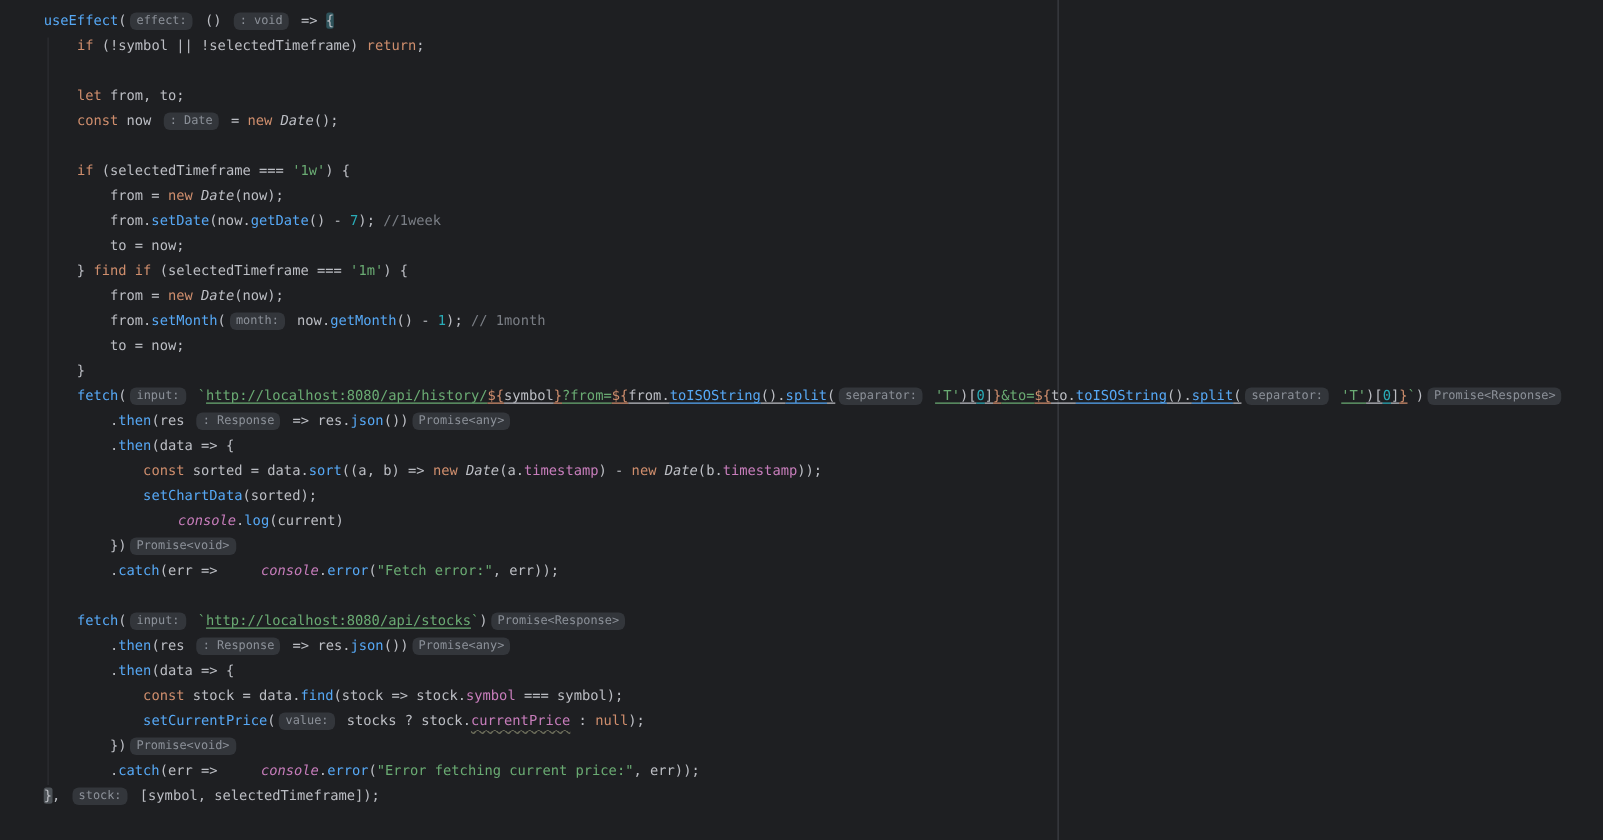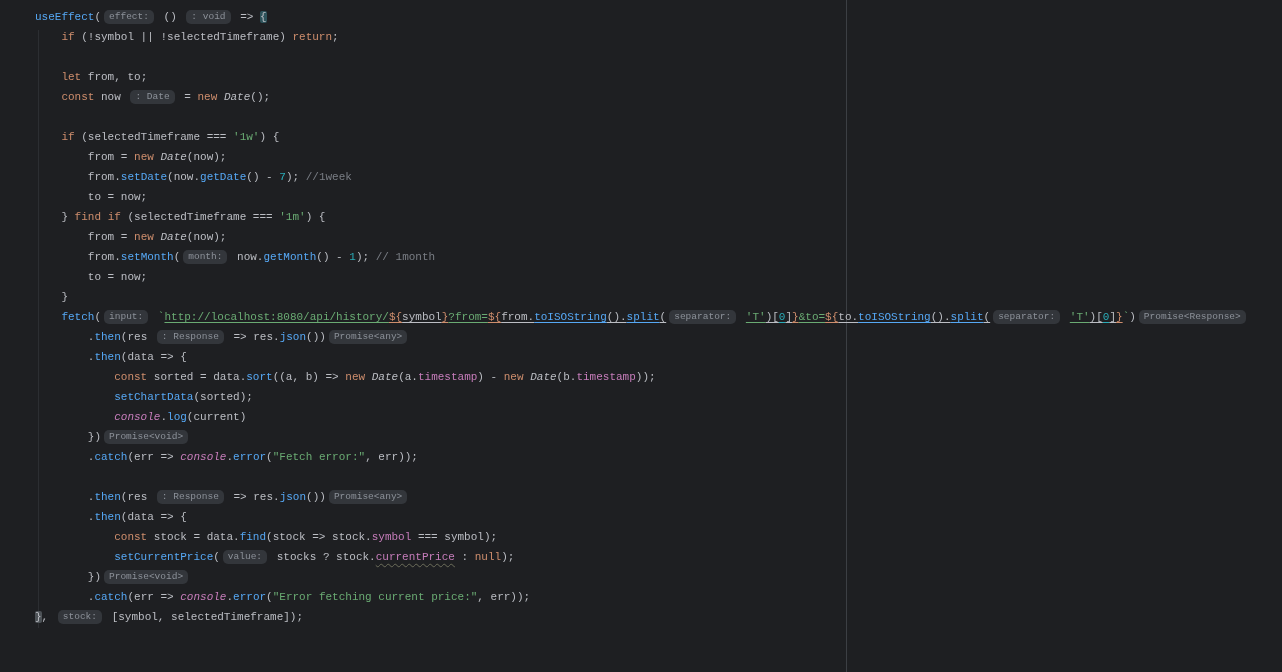--- a/index.html
+++ b/index.html
@@ -10,21 +10,20 @@
     overflow: hidden;
     background: var(--background, #1e1f22);
     font-family: "DejaVu Sans Mono", "Liberation Mono", monospace;
     font-size: 11px;
   }
   .editor {
     position: relative;
     width: 1282px;
     height: 524px;
     background: var(--background, #1e1f22);
-    font-family: Liberation Mono, monospace;
   }
   .v-guide {
     position: absolute;
     top: 0;
     height: 672px;
     width: 1px;
     background: var(--guide_line, #3c3f44);
     z-index: 0;
   }
   .indent-guide {
@@ -48,21 +47,21 @@
     padding-left: 35px;
     color: var(--default_text, #bcbec4);
   }
   .tk-d  { color: var(--default_text, #bcbec4); }
   .tk-k  { color: var(--keyword, #cf8e6d); }
   .tk-s  { color: var(--string, #6aab73); }
   .tk-n  { color: var(--number, #2aacb8); }
   .tk-c  { color: var(--comment, #7a7e85); }
   .tk-f  { color: var(--function, #56a8f5); }
   .tk-p  { color: var(--property, #c77dbb); }
-  .tk-g  { color: var(--property, #c77dbb); font-style: italic; }
+  .tk-g  { color: var(--property, #c77dbb); font-style: italic; margin-left: 28px; }
   .tk-cl { color: var(--default_text, #bcbec4); font-style: italic; }
   .u {
     text-decoration: underline;
     text-underline-offset: 2px;
     text-decoration-thickness: 1px;
     text-align: center;
   }
   .w {
     text-decoration: underline wavy var(--warning_underline, #6c6d5a);
     text-decoration-thickness: 1px;
@@ -108,20 +107,21 @@
       <div class="line"><span class="tk-d">    }</span></div>
       <div class="line"><span class="tk-d">    </span><span class="tk-f">fetch</span><span class="tk-d">(</span><span class="hint">input:</span><span class="tk-d"> </span><span class="tk-s">`</span><span class="tk-s u">http://localhost:8080/api/history/</span><span class="tk-k u">${</span><span class="tk-d u">symbol</span><span class="tk-k u">}</span><span class="tk-s u">?from=</span><span class="tk-k u">${</span><span class="tk-d u">from.</span><span class="tk-f u">toISOString</span><span class="tk-d u">().</span><span class="tk-f u">split</span><span class="tk-d u">(</span><span class="hint">separator:</span><span class="tk-d"> </span><span class="tk-s u">'T'</span><span class="tk-d u">)[</span><span class="tk-n u">0</span><span class="tk-d u">]</span><span class="tk-k u">}</span><span class="tk-s u">&amp;to=</span><span class="tk-k u">${</span><span class="tk-d u">to.</span><span class="tk-f u">toISOString</span><span class="tk-d u">().</span><span class="tk-f u">split</span><span class="tk-d u">(</span><span class="hint">separator:</span><span class="tk-d"> </span><span class="tk-s u">'T'</span><span class="tk-d u">)[</span><span class="tk-n u">0</span><span class="tk-d u">]</span><span class="tk-k u">}</span><span class="tk-s">`</span><span class="tk-d">)</span><span class="hint">Promise&lt;Response&gt;</span></div>
       <div class="line"><span class="tk-d">        .</span><span class="tk-f">then</span><span class="tk-d">(res </span><span class="hint">: Response</span><span class="tk-d"> =&gt; res.</span><span class="tk-f">json</span><span class="tk-d">())</span><span class="hint">Promise&lt;any&gt;</span></div>
       <div class="line"><span class="tk-d">        .</span><span class="tk-f">then</span><span class="tk-d">(data =&gt; {</span></div>
       <div class="line"><span class="tk-d">            </span><span class="tk-k">const</span><span class="tk-d"> sorted = data.</span><span class="tk-f">sort</span><span class="tk-d">((a, b) =&gt; </span><span class="tk-k">new</span><span class="tk-d"> </span><span class="tk-cl">Date</span><span class="tk-d">(a.</span><span class="tk-p">timestamp</span><span class="tk-d">) - </span><span class="tk-k">new</span><span class="tk-d"> </span><span class="tk-cl">Date</span><span class="tk-d">(b.</span><span class="tk-p">timestamp</span><span class="tk-d">));</span></div>
       <div class="line"><span class="tk-d">            </span><span class="tk-f">setChartData</span><span class="tk-d">(sorted);</span></div>
       <div class="line"><span class="tk-d">            </span><span class="tk-g">console</span><span class="tk-d">.</span><span class="tk-f">log</span><span class="tk-d">(current)</span></div>
       <div class="line"><span class="tk-d">        })</span><span class="hint">Promise&lt;void&gt;</span></div>
       <div class="line"><span class="tk-d">        .</span><span class="tk-f">catch</span><span class="tk-d">(err =&gt; </span><span class="tk-g">console</span><span class="tk-d">.</span><span class="tk-f">error</span><span class="tk-d">(</span><span class="tk-s">"Fetch error:"</span><span class="tk-d">, err));</span></div>
       <div class="line"></div>
+      <div class="line"><span class="tk-d">    </span><span class="tk-f">fetch</span><span class="tk-d">(</span><span class="hint">input:</span><span class="tk-d"> </span><span class="tk-s">`</span><span class="tk-s u">http://localhost:8080/api/stocks</span><span class="tk-s">`</span><span class="tk-d">)</span><span class="hint">Promise&lt;Response&gt;</span></div>
       <div class="line"><span class="tk-d">        .</span><span class="tk-f">then</span><span class="tk-d">(res </span><span class="hint">: Response</span><span class="tk-d"> =&gt; res.</span><span class="tk-f">json</span><span class="tk-d">())</span><span class="hint">Promise&lt;any&gt;</span></div>
       <div class="line"><span class="tk-d">        .</span><span class="tk-f">then</span><span class="tk-d">(data =&gt; {</span></div>
       <div class="line"><span class="tk-d">            </span><span class="tk-k">const</span><span class="tk-d"> stock = data.</span><span class="tk-f">find</span><span class="tk-d">(stock =&gt; stock.</span><span class="tk-p">symbol</span><span class="tk-d"> === symbol);</span></div>
       <div class="line"><span class="tk-d">            </span><span class="tk-f">setCurrentPrice</span><span class="tk-d">(</span><span class="hint">value:</span><span class="tk-d"> stocks ? stock.</span><span class="tk-p w">currentPrice</span><span class="tk-d"> : </span><span class="tk-k">null</span><span class="tk-d">);</span></div>
       <div class="line"><span class="tk-d">        })</span><span class="hint">Promise&lt;void&gt;</span></div>
       <div class="line"><span class="tk-d">        .</span><span class="tk-f">catch</span><span class="tk-d">(err =&gt; </span><span class="tk-g">console</span><span class="tk-d">.</span><span class="tk-f">error</span><span class="tk-d">(</span><span class="tk-s">"Error fetching current price:"</span><span class="tk-d">, err));</span></div>
       <div class="line"><span class="tk-d hl-b">}</span><span class="tk-d">, </span><span class="hint">stock:</span><span class="tk-d"> [symbol, selectedTimeframe]);</span></div>
     </div>
 </div>
 

